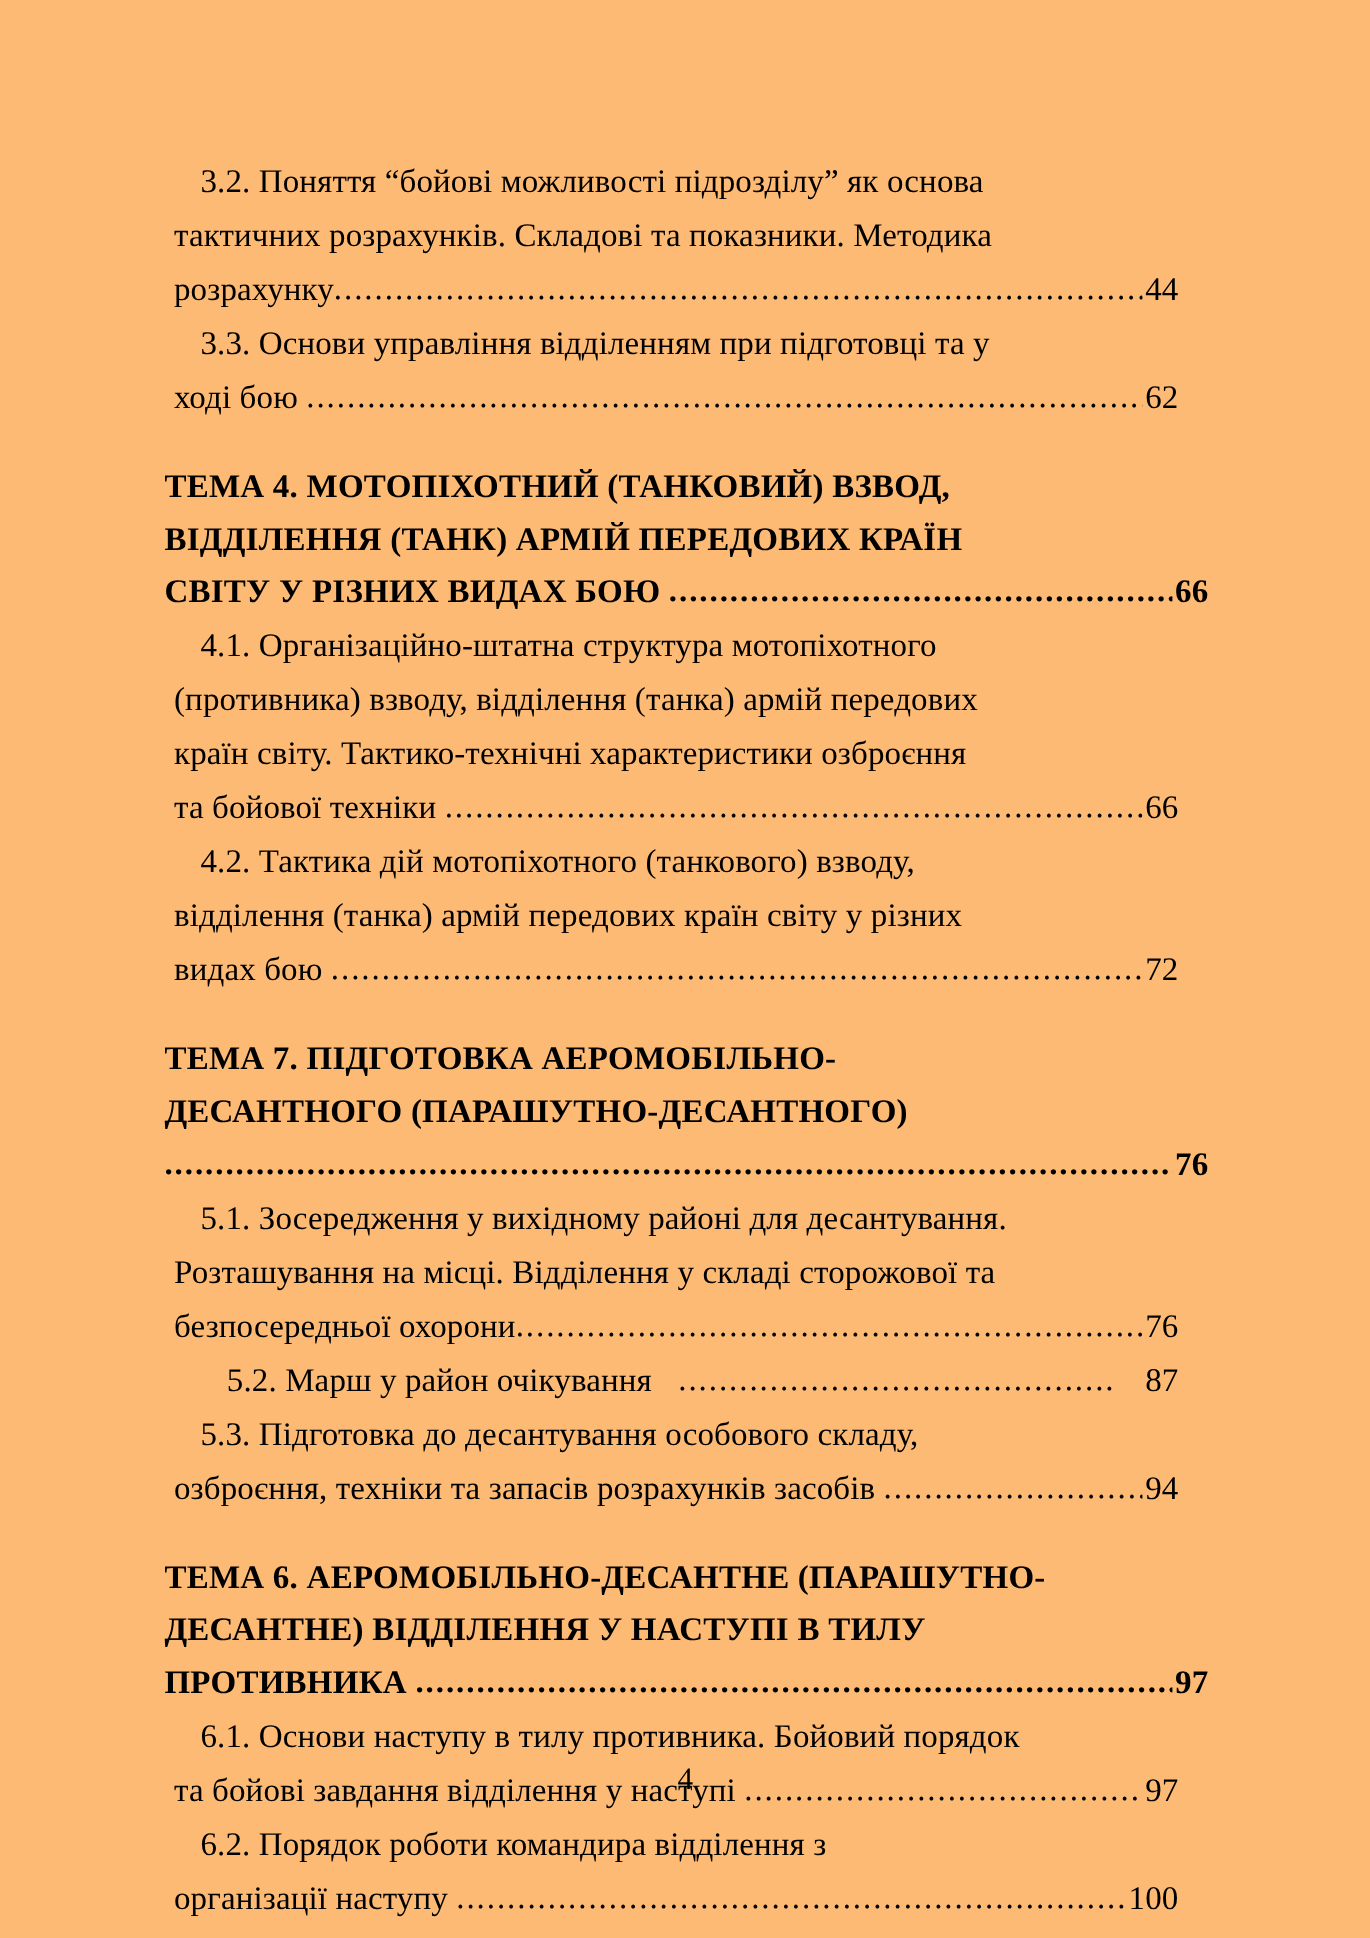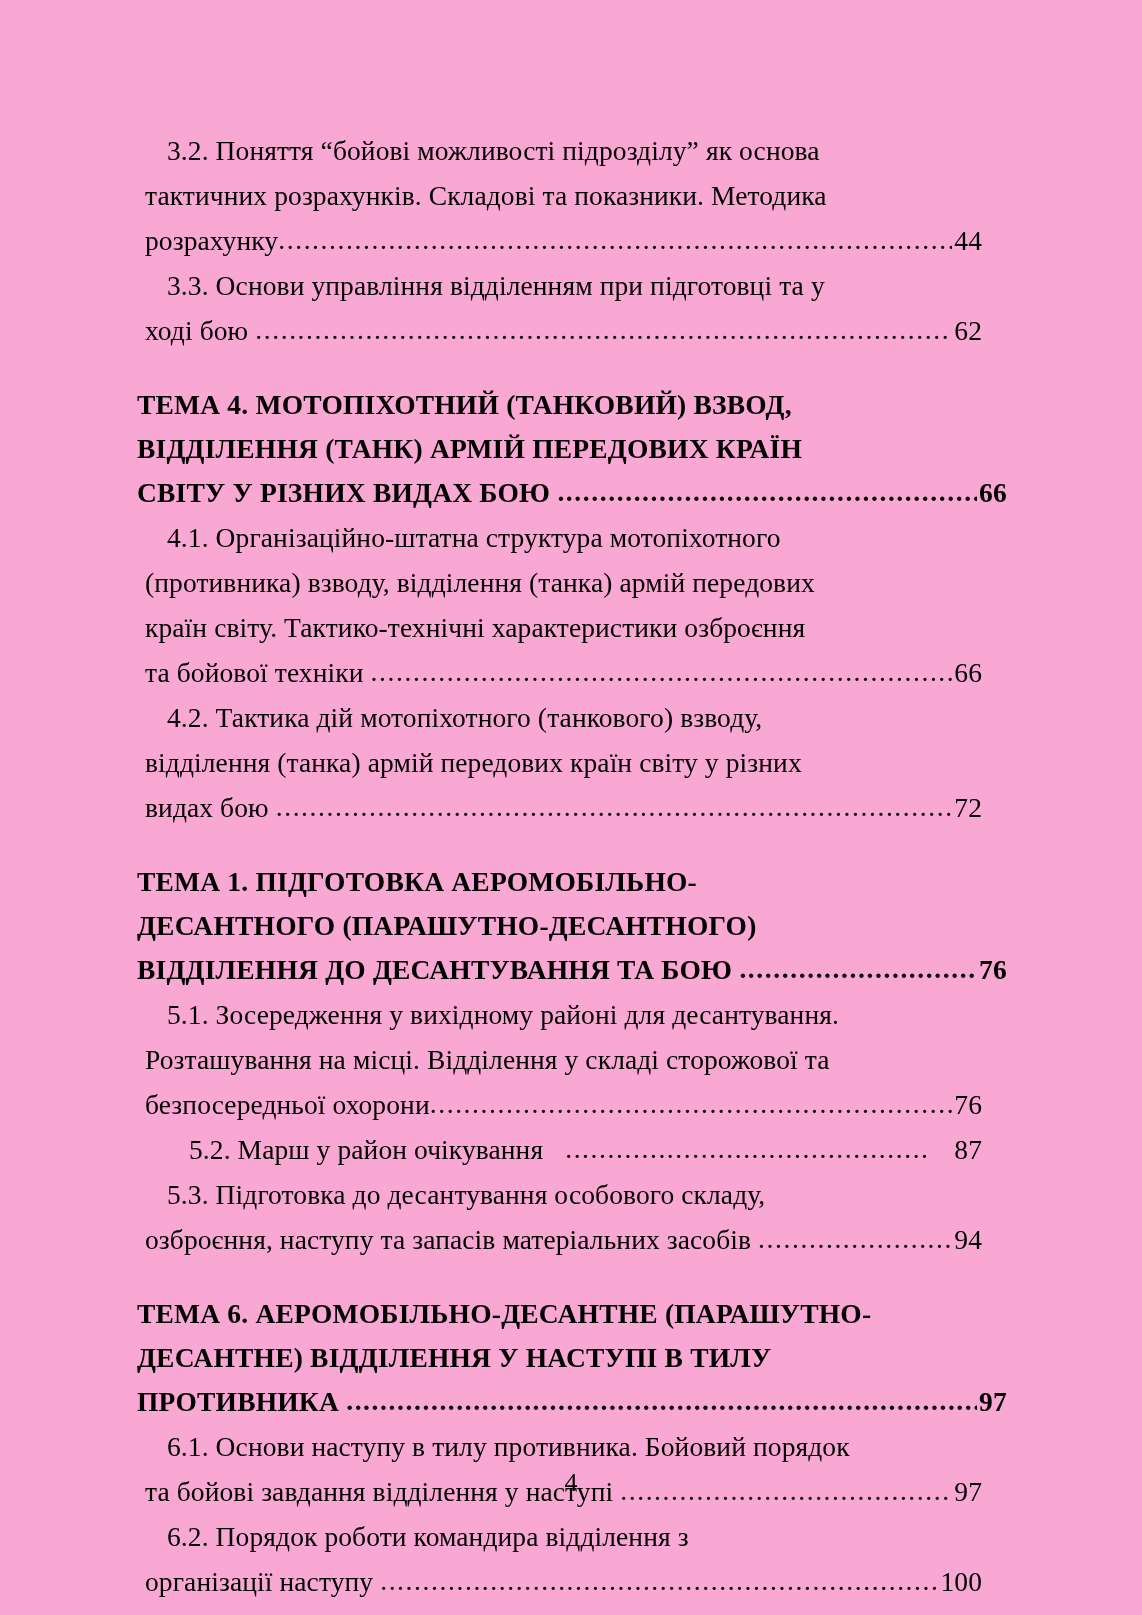--- a/index.html
+++ b/index.html
@@ -9,21 +9,21 @@
     background: #ffffff;
   }
   body {
     font-family: "Liberation Serif", "DejaVu Serif", serif;
     color: #000000;
   }
   .page {
     position: relative;
     width: 1142px;
     height: 1615px;
-    background: #f9a8d4;
+    background: #fdba74;
     box-sizing: border-box;
     overflow: hidden;
   }
   .content {
     position: absolute;
     left: 112px;
     top: 128px;
     width: 870px;
   }
 
@@ -149,24 +149,23 @@
         <div class="line first"><span class="txt">4.2. Тактика дій мотопіхотного (танкового) взводу,</span></div>
         <div class="line"><span class="txt">відділення (танка) армій передових країн світу у різних</span></div>
         <div class="line leader-line">
           <span class="txt">видах бою </span>
           <span class="dots">...................................................................................................................................................................................................................................................................</span>
           <span class="pg">72</span>
         </div>
       </div>
       <div class="gap-theme-before"></div>
       <div class="toc-entry theme">
-        <div class="line first"><span class="txt">ТЕМА 1. ПІДГОТОВКА АЕРОМОБІЛЬНО-</span></div>
+        <div class="line first"><span class="txt">ТЕМА 7. ПІДГОТОВКА АЕРОМОБІЛЬНО-</span></div>
         <div class="line"><span class="txt">ДЕСАНТНОГО (ПАРАШУТНО-ДЕСАНТНОГО)</span></div>
         <div class="line leader-line">
-          <span class="txt">ВІДДІЛЕННЯ ДО ДЕСАНТУВАННЯ ТА БОЮ </span>
           <span class="dots">...................................................................................................................................................................................................................................................................</span>
           <span class="pg">76</span>
         </div>
       </div>
       <div class="toc-entry sub">
         <div class="line first"><span class="txt">5.1. Зосередження у вихідному районі для десантування.</span></div>
         <div class="line"><span class="txt">Розташування на місці. Відділення у складі сторожової та</span></div>
         <div class="line leader-line">
           <span class="txt">безпосередньої охорони</span>
           <span class="dots">...................................................................................................................................................................................................................................................................</span>
@@ -176,21 +175,21 @@
       <div class="toc-entry sub">
         <div class="line first leader-line">
           <span class="txt">5.2. Марш у район очікування</span>
           <span class="dots">...................................................................................................................................................................................................................................................................</span>
           <span class="pg">87</span>
         </div>
       </div>
       <div class="toc-entry sub">
         <div class="line first"><span class="txt">5.3. Підготовка до десантування особового складу,</span></div>
         <div class="line leader-line">
-          <span class="txt">озброєння, наступу та запасів матеріальних засобів </span>
+          <span class="txt">озброєння, техніки та запасів розрахунків засобів </span>
           <span class="dots">...................................................................................................................................................................................................................................................................</span>
           <span class="pg">94</span>
         </div>
       </div>
       <div class="gap-theme-before"></div>
       <div class="toc-entry theme">
         <div class="line first"><span class="txt">ТЕМА 6. АЕРОМОБІЛЬНО-ДЕСАНТНЕ (ПАРАШУТНО-</span></div>
         <div class="line"><span class="txt">ДЕСАНТНЕ) ВІДДІЛЕННЯ У НАСТУПІ В ТИЛУ</span></div>
         <div class="line leader-line">
           <span class="txt">ПРОТИВНИКА </span>

